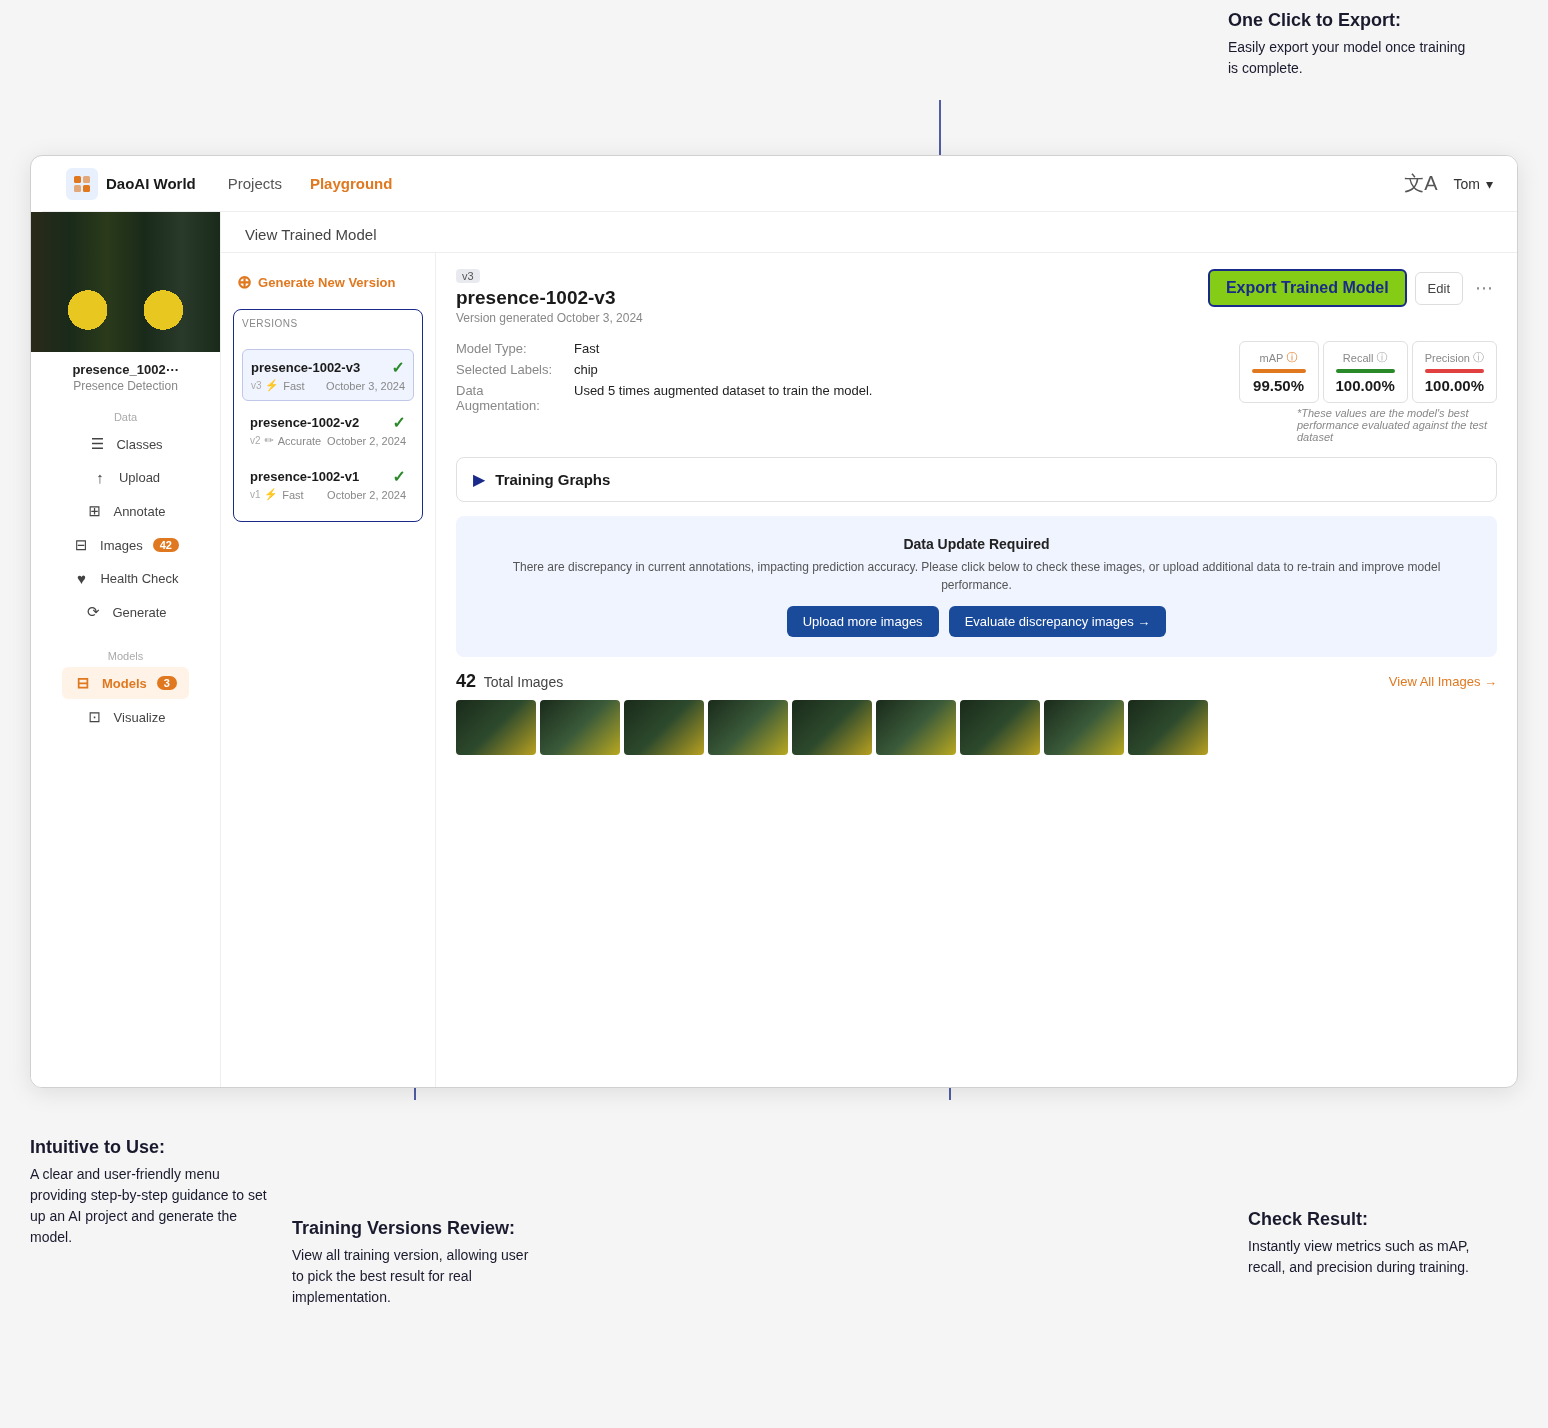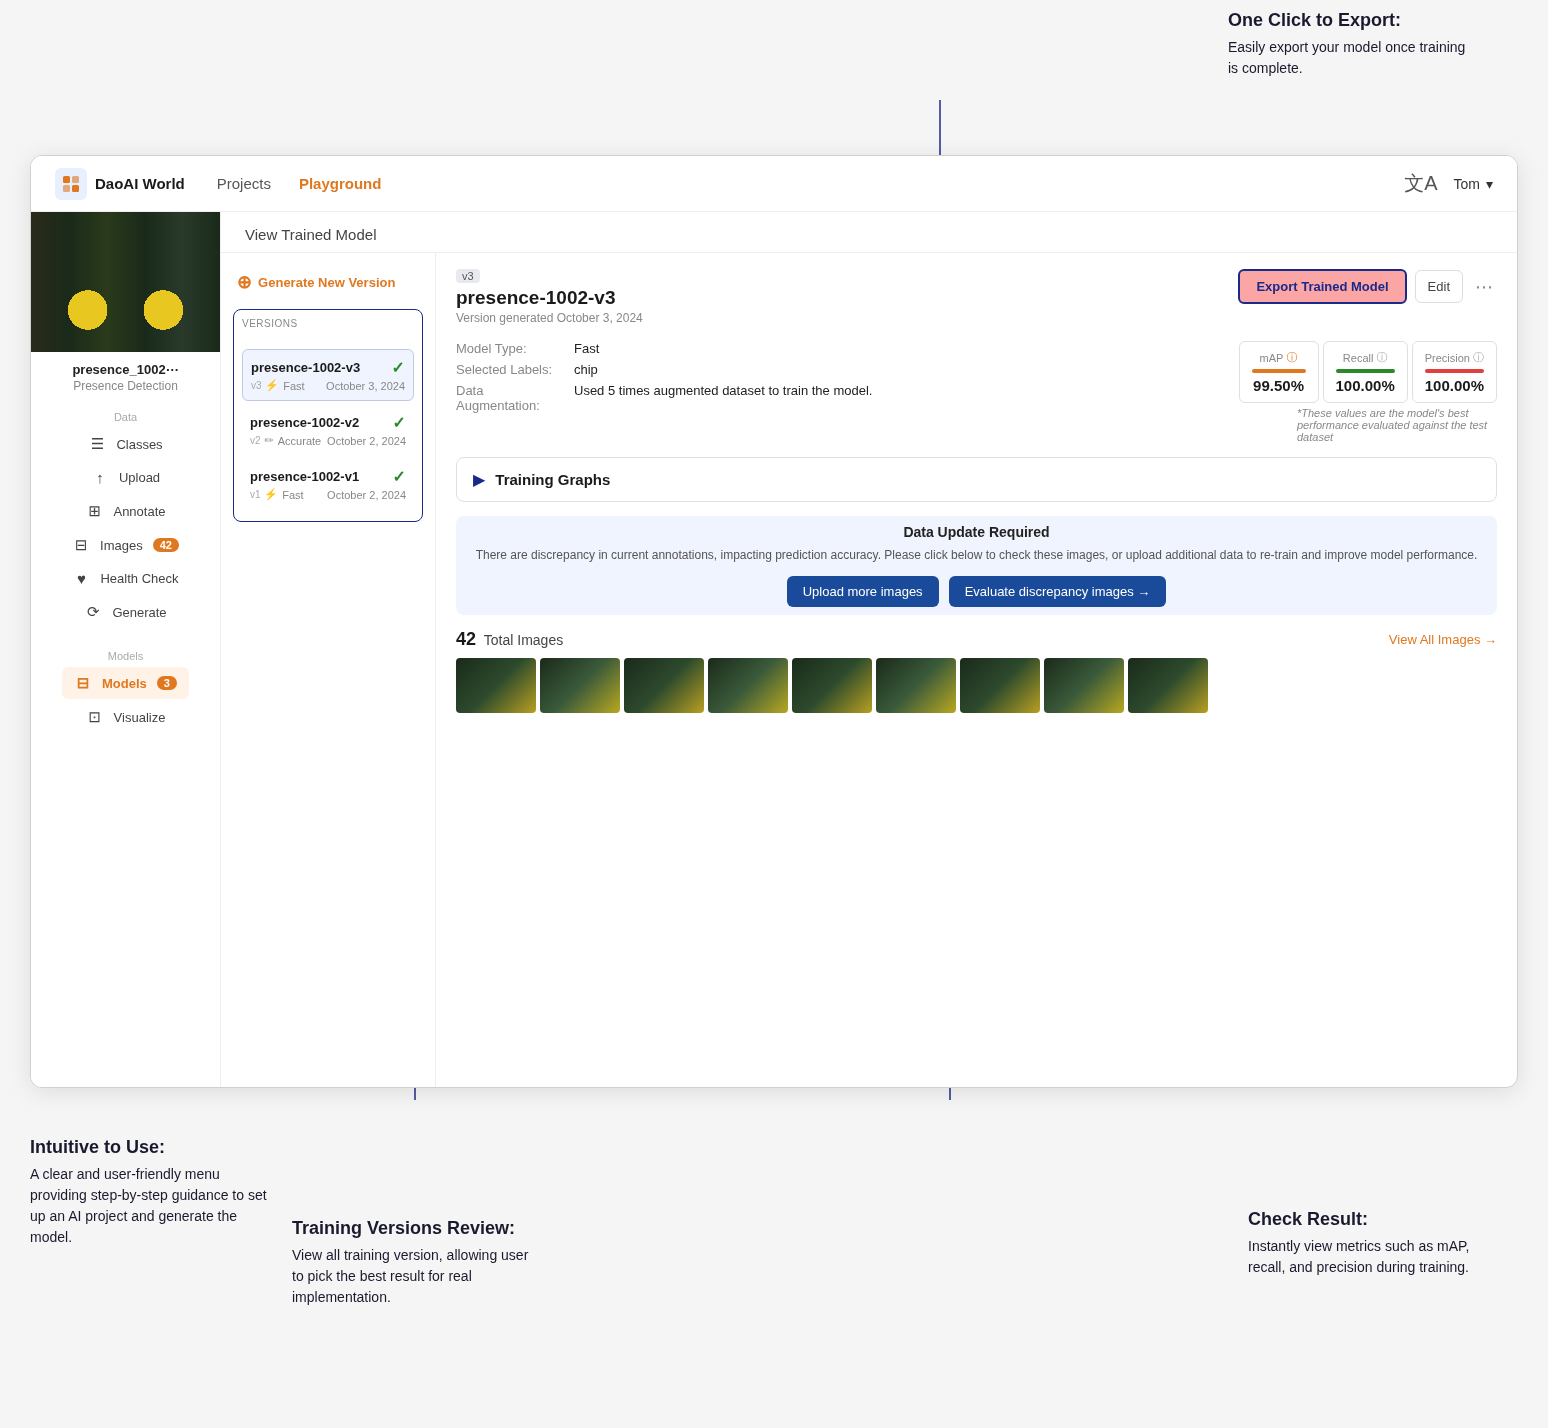--- a/index.html
+++ b/index.html
@@ -81,20 +81,21 @@
     }
 
     
     .top-nav {
       display: flex;
       align-items: center;
       padding: 16px 24px;
       height: 56px;
       border-bottom: 1px solid #eee;
       background: #fff;
+      margin-left: 11px;
     }
     .logo-area {
       display: flex;
       align-items: center;
       gap: 8px;
       margin-right: 32px;
     }
     .logo-icon {
       width: 32px;
       height: 32px;
@@ -365,24 +366,24 @@
       margin-top: 2px;
     }
     .model-actions {
       display: flex;
       align-items: center;
       gap: 8px;
     }
     .export-btn {
       border: 2px solid #1a2a8a;
       color: #1a2a8a;
-      background: #fca5a5;
+      background: #84cc16;
       border-radius: 6px;
       padding: 8px 16px;
-      font-size: 13px;
+      font-size: 16px;
       font-weight: 600;
       cursor: pointer;
     }
     .edit-btn {
       border: 1px solid #ddd;
       background: #fff;
       border-radius: 6px;
       padding: 8px 12px;
       font-size: 13px;
       cursor: pointer;
@@ -477,21 +478,21 @@
     .training-graphs-label {
       font-size: 15px;
       font-weight: 600;
       color: #1a1a1a;
     }
 
     
     .data-update-box {
       background: #f0f4ff;
       border-radius: 8px;
-      padding: 8px;
+      padding: 20px;
       margin-bottom: 14px;
     }
     .data-update-title {
       font-size: 14px;
       font-weight: 600;
       color: #222;
       margin-bottom: 6px;
       text-align: center;
     }
     .data-update-text {

